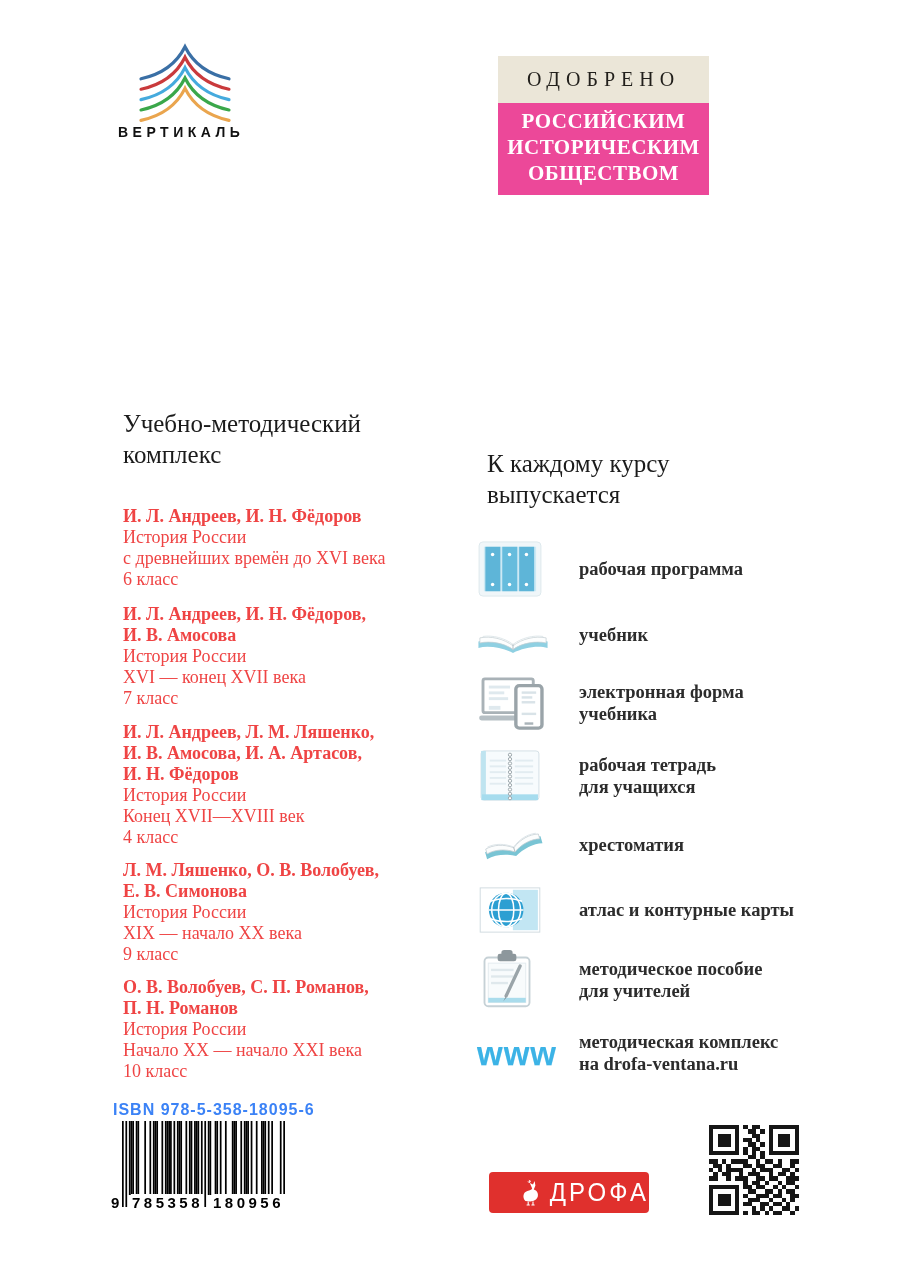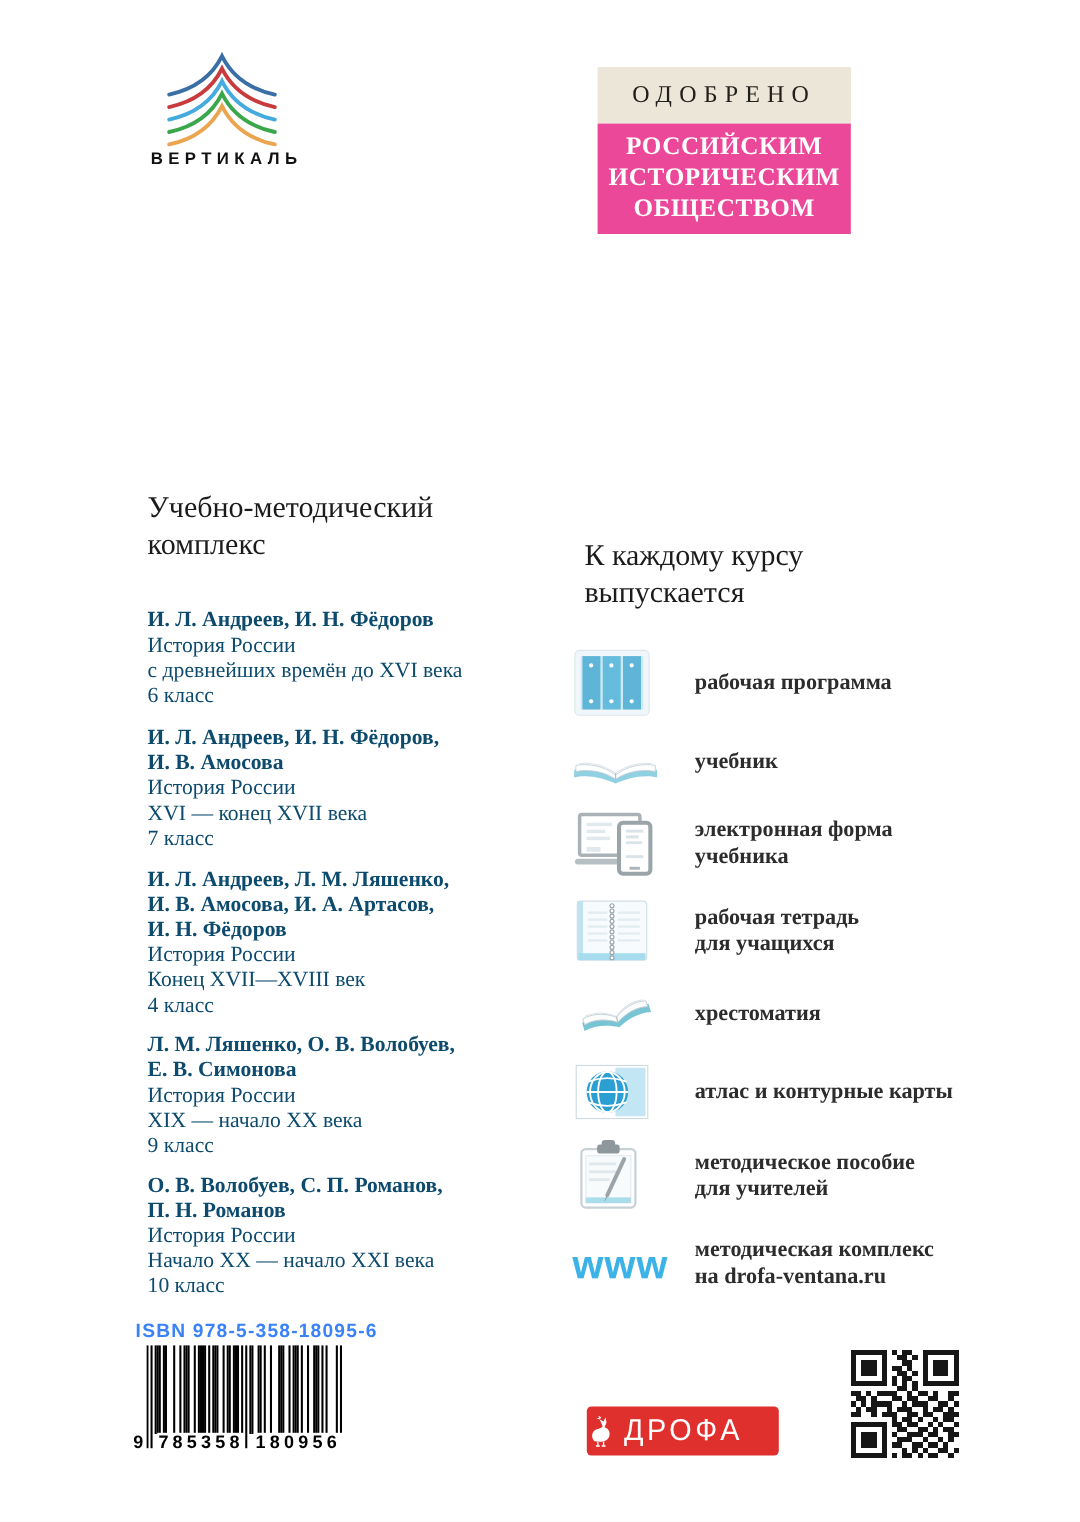--- a/index.html
+++ b/index.html
@@ -2,38 +2,38 @@
 <html><head>
 <meta charset="utf-8">
 <style>
   html,body{margin:0;padding:0;background:#fff;}
   .page{
     position:relative;width:900px;height:1268px;background:#ffffff;
     font-family:"Liberation Serif", serif;color:#1c1c1c;overflow:hidden;
     outline:1px solid #e9e9e9;
   }
   
-  .vertikal{position:absolute;left:118px;top:42px;width:134px;text-align:right;}
+  .vertikal{position:absolute;left:118px;top:42px;width:134px;text-align:left;}
   .vertikal svg{display:block;margin:0 auto;}
   .vertikal .word{
     font-family:"Liberation Sans", sans-serif;font-weight:bold;font-size:14px;
     letter-spacing:4.5px;color:#111;margin-top:2px;white-space:nowrap;
   }
   .badge{position:absolute;left:498px;top:56px;width:211px;box-shadow:0 0 0 1px #efece2 inset;}
   .badge .top{
     background:#ebe6d8;height:47px;display:flex;align-items:center;justify-content:center;
     font-size:20px;letter-spacing:6px;color:#211f1b;font-weight:500;
   }
   .badge .bottom{
     background:#ec4899;padding:5px 0 9px;text-align:center;color:#fff;
     font-weight:bold;font-size:21px;line-height:26px;letter-spacing:0.5px;
   }
   
   .lc-heading{position:absolute;left:123px;top:408px;font-size:25px;line-height:31px;color:#1b1b1b;}
-  .entry{position:absolute;left:123px;font-size:18px;line-height:21px;color:#0c4a6e;width:300px;}
+  .entry{position:absolute;left:123px;font-size:18px;line-height:21px;color:#ef4444;width:300px;}
   .entry .b{font-weight:bold;}
   
   .rc-heading{position:absolute;left:487px;top:448px;font-size:25px;line-height:31px;color:#1b1b1b;}
   .rc-row{position:absolute;left:477px;width:400px;display:flex;align-items:center;}
   .rc-icon{width:72px;min-width:72px;display:flex;align-items:center;justify-content:flex-start;}
   .rc-label{margin-left:30px;font-size:18.5px;line-height:22px;color:#2c2c2c;font-weight:bold;}
   .rc-label div:empty{display:none;}
   .www{
     font-family:"Liberation Sans", sans-serif;font-weight:bold;font-size:33px;
     color:#3cb3e6;letter-spacing:1px;line-height:1;text-shadow:0 1px 0 #bfe7f7;
@@ -47,21 +47,21 @@
   .bdigits{
     position:absolute;left:110px;top:1194px;width:176px;height:17px;
     font-family:"Liberation Sans", sans-serif;font-weight:bold;font-size:15px;color:#000;
   }
   .bdigits span{position:absolute;letter-spacing:3.5px;background:#fff;padding:0 1px;}
   .bdigits .d0{left:0;background:transparent;}
   .bdigits .d1{left:21px;}
   .bdigits .d2{left:102px;}
   .drofa{
     position:absolute;left:489px;top:1172px;width:160px;height:41px;background:#e0302d;
-    border-radius:4px;display:flex;align-items:center;justify-content:flex-start;gap:7px;
+    border-radius:4px;display:flex;align-items:center;justify-content:flex-end;gap:7px;
   }
   .drofa .name{
     font-family:"Liberation Sans", sans-serif;color:#fff;font-size:24px;font-weight:500;
     letter-spacing:3px;line-height:1;transform:scaleY(1.05);
   }
   .qr{position:absolute;left:707px;top:1123px;width:94px;height:94px;background:#fff;}
 </style>
 </head>
 <body>
 

